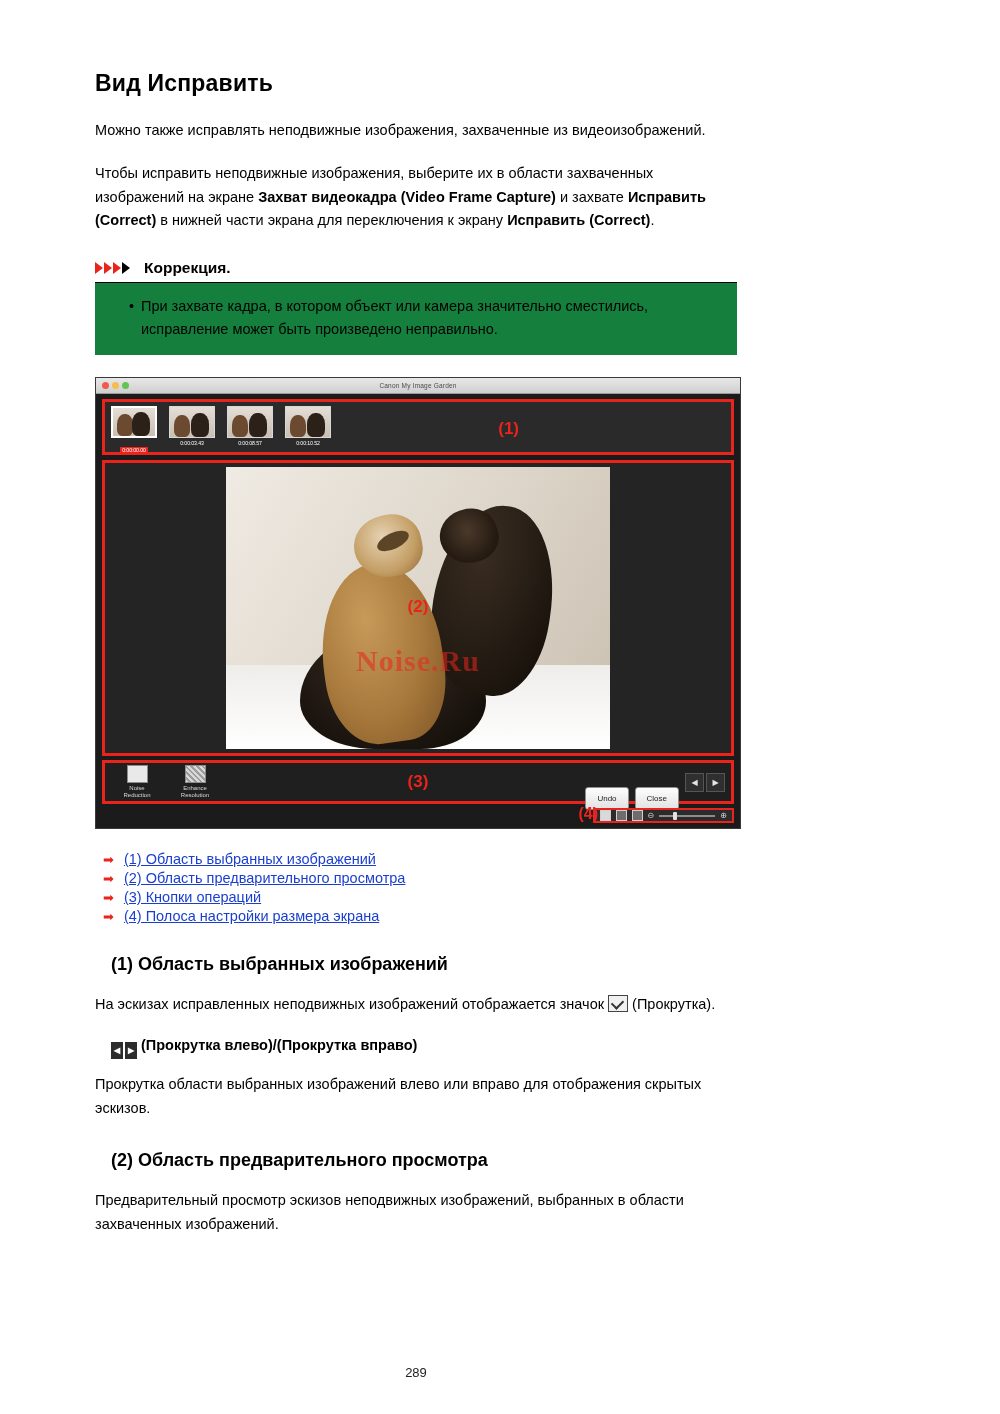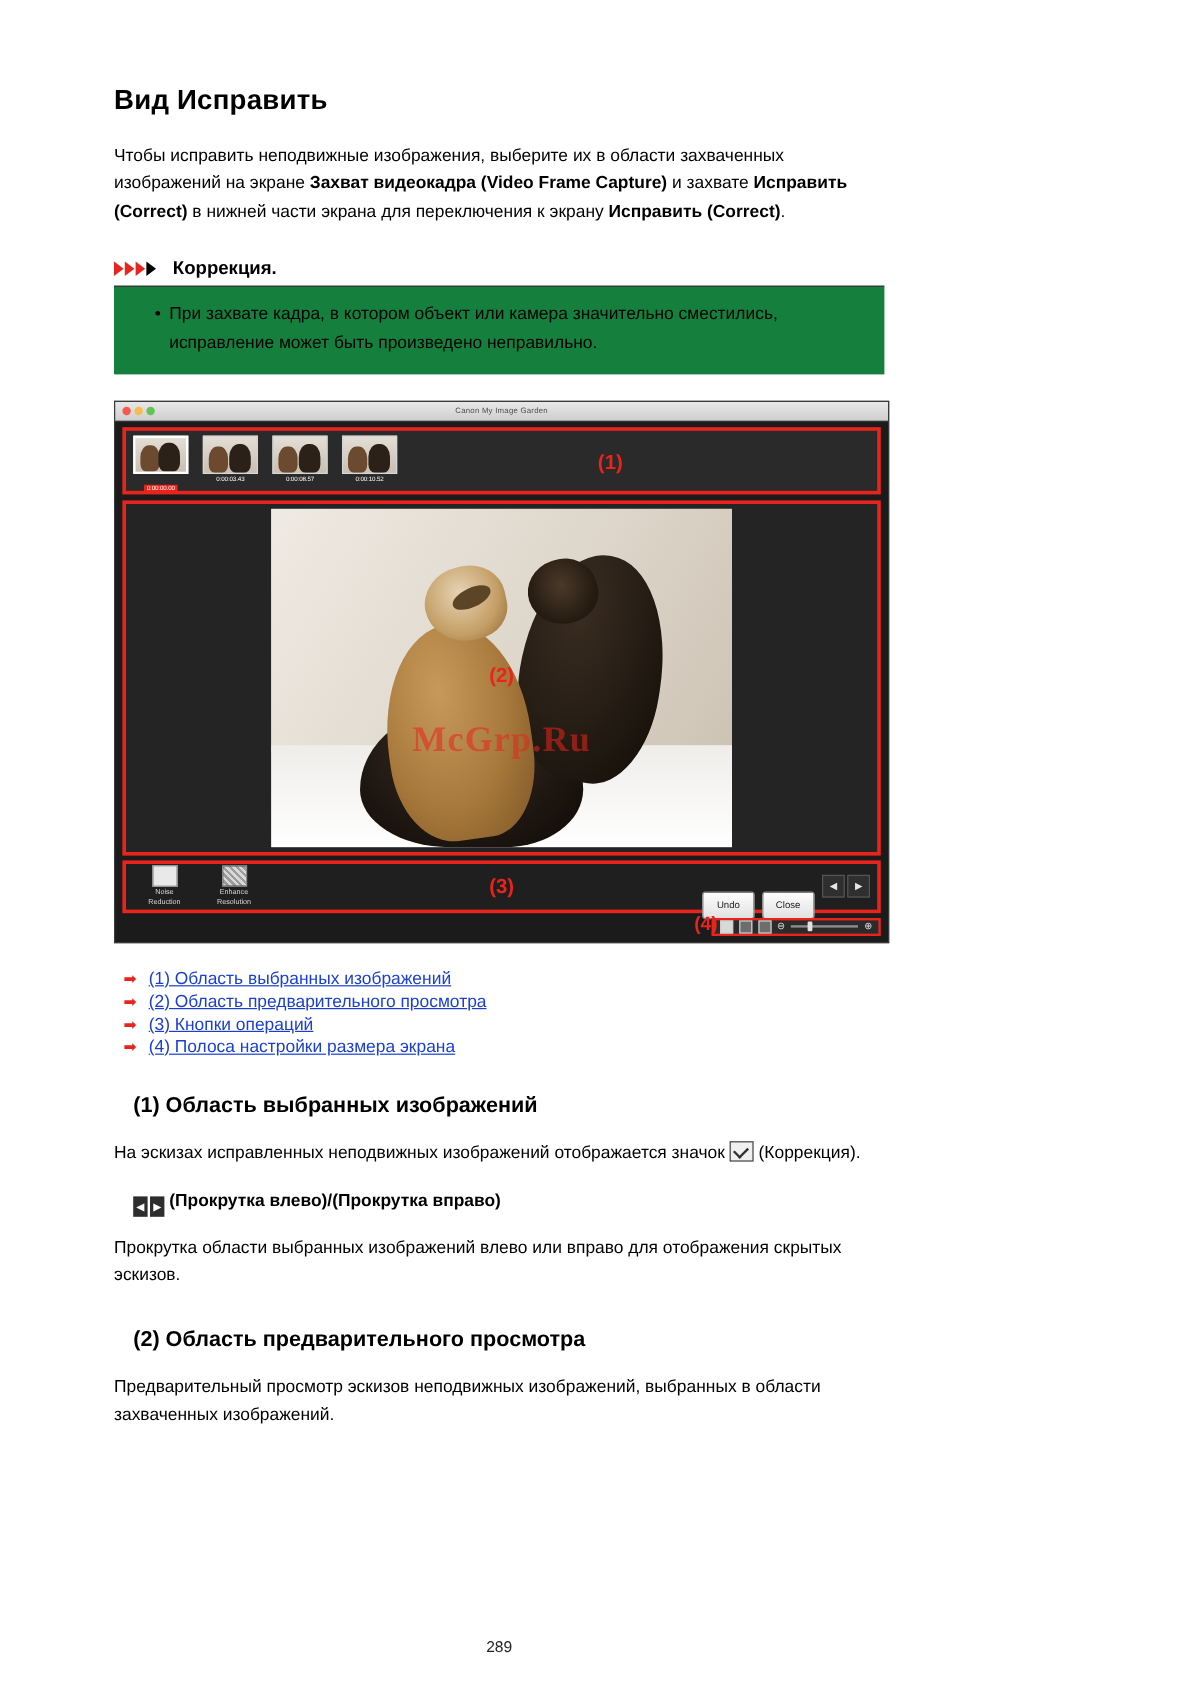--- a/index.html
+++ b/index.html
@@ -403,20 +403,21 @@
     color: #222;
   }
 </style>
 </head>
 <body>
 
 <div class="page">
 
   <h1 class="title">Вид Исправить</h1>
 
+  <p class="para">Можно также исправлять неподвижные изображения, захваченные из видеоизображений.</p>
 
   <p class="para"><span>Чтобы исправить неподвижные изображения, выберите их в области захваченных изображений на экране </span><b>Захват видеокадра (Video Frame Capture)</b><span> и захвате </span><b>Исправить (Correct)</b><span> в нижней части экрана для переключения к экрану </span><b>Исправить (Correct)</b><span>.</span></p>
 
   <div class="note-head">
     <span class="note-arrows">
       <svg width="40" height="14" viewBox="0 0 40 14">
         <path d="M0 1 L8 7 L0 13 Z" fill="#e8241c"></path>
         <path d="M9 1 L17 7 L9 13 Z" fill="#e8241c"></path>
         <path d="M18 1 L26 7 L18 13 Z" fill="#e8241c"></path>
         <path d="M27 1 L35 7 L27 13 Z" fill="#000000"></path>
@@ -482,21 +483,21 @@
         <div class="photo">
           <div class="wall"></div>
           <div class="floor"></div>
           <div class="dogC"></div>
           <div class="dogB"></div>
           <div class="dogB-head"></div>
           <div class="dogA"></div>
           <div class="dogA-head"></div>
           <div class="snout"></div>
         </div>
-        <div class="wm">McGrp.Ru</div>
+        <div class="wm">Noise.Ru</div>
         <div class="label-2">(2)</div>
       </div>
 
       <div class="ops">
         <div class="op-btn">
           <span class="ic"></span>
           <div>Noise</div>
           <div>Reduction</div>
         </div>
         <div class="op-btn">
@@ -547,21 +548,21 @@
     </div>
     <div class="link-row">
       <span class="bullet">➡</span>
       <a href="#">(4) Полоса настройки размера экрана</a>
     </div>
   </div>
 
   <h2 class="sub">(1) Область выбранных изображений</h2>
 
 
-  <p class="para indent"><span>На эскизах исправленных неподвижных изображений отображается значок </span><span class="inline-icon"></span><span> (Коррекция).</span></p>
+  <p class="para indent"><span>На эскизах исправленных неподвижных изображений отображается значок </span><span class="inline-icon"></span><span> (Прокрутка).</span></p>
 
   <p class="bold-lead indent"><span class="scroll-icons">
         <span>◀</span>
         <span>▶</span>
       </span><span>(Прокрутка влево)/(Прокрутка вправо)</span></p>
 
   <p class="para indent2">Прокрутка области выбранных изображений влево или вправо для отображения скрытых эскизов.</p>
 
   <h2 class="sub">(2) Область предварительного просмотра</h2>
 

